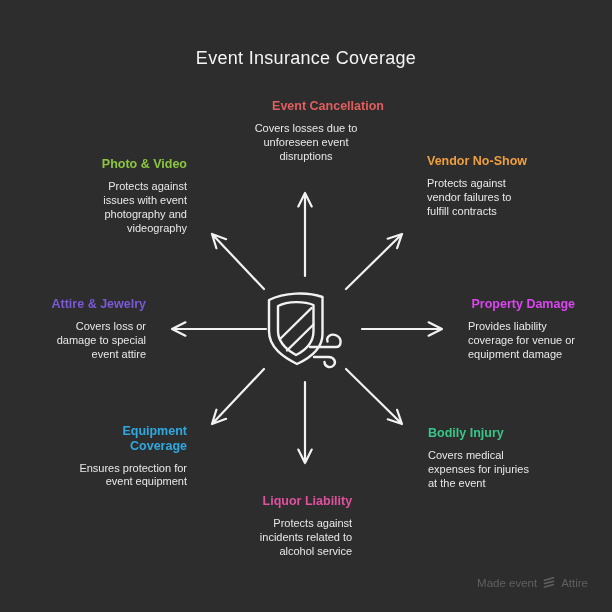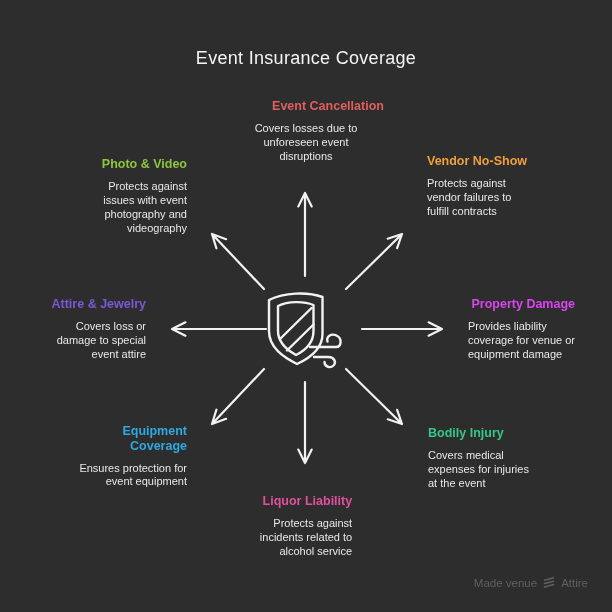--- a/index.html
+++ b/index.html
@@ -145,21 +145,21 @@
 
   <div class="node pos-top-left">
     <div class="node-title" style="color: rgb(140, 198, 63);">Photo &amp; Video</div>
     <div class="node-desc">Protects against
 issues with event
 photography and
 videography</div>
   </div>
 
   <div class="footer">
-    <span>Made venue</span>
+    <span>Made event</span>
     <svg width="14" height="14" viewBox="0 0 14 14" fill="none" stroke="#606060" stroke-width="1.6" stroke-linecap="round">
       <path d="M 2.5 4.2 L 11.5 1.8"></path>
       <path d="M 2.5 7.6 L 11.5 5.2"></path>
       <path d="M 2.5 11.0 L 11.5 8.6"></path>
     </svg>
     <span class="brand">Attire</span>
   </div>
 
 </div>
 

